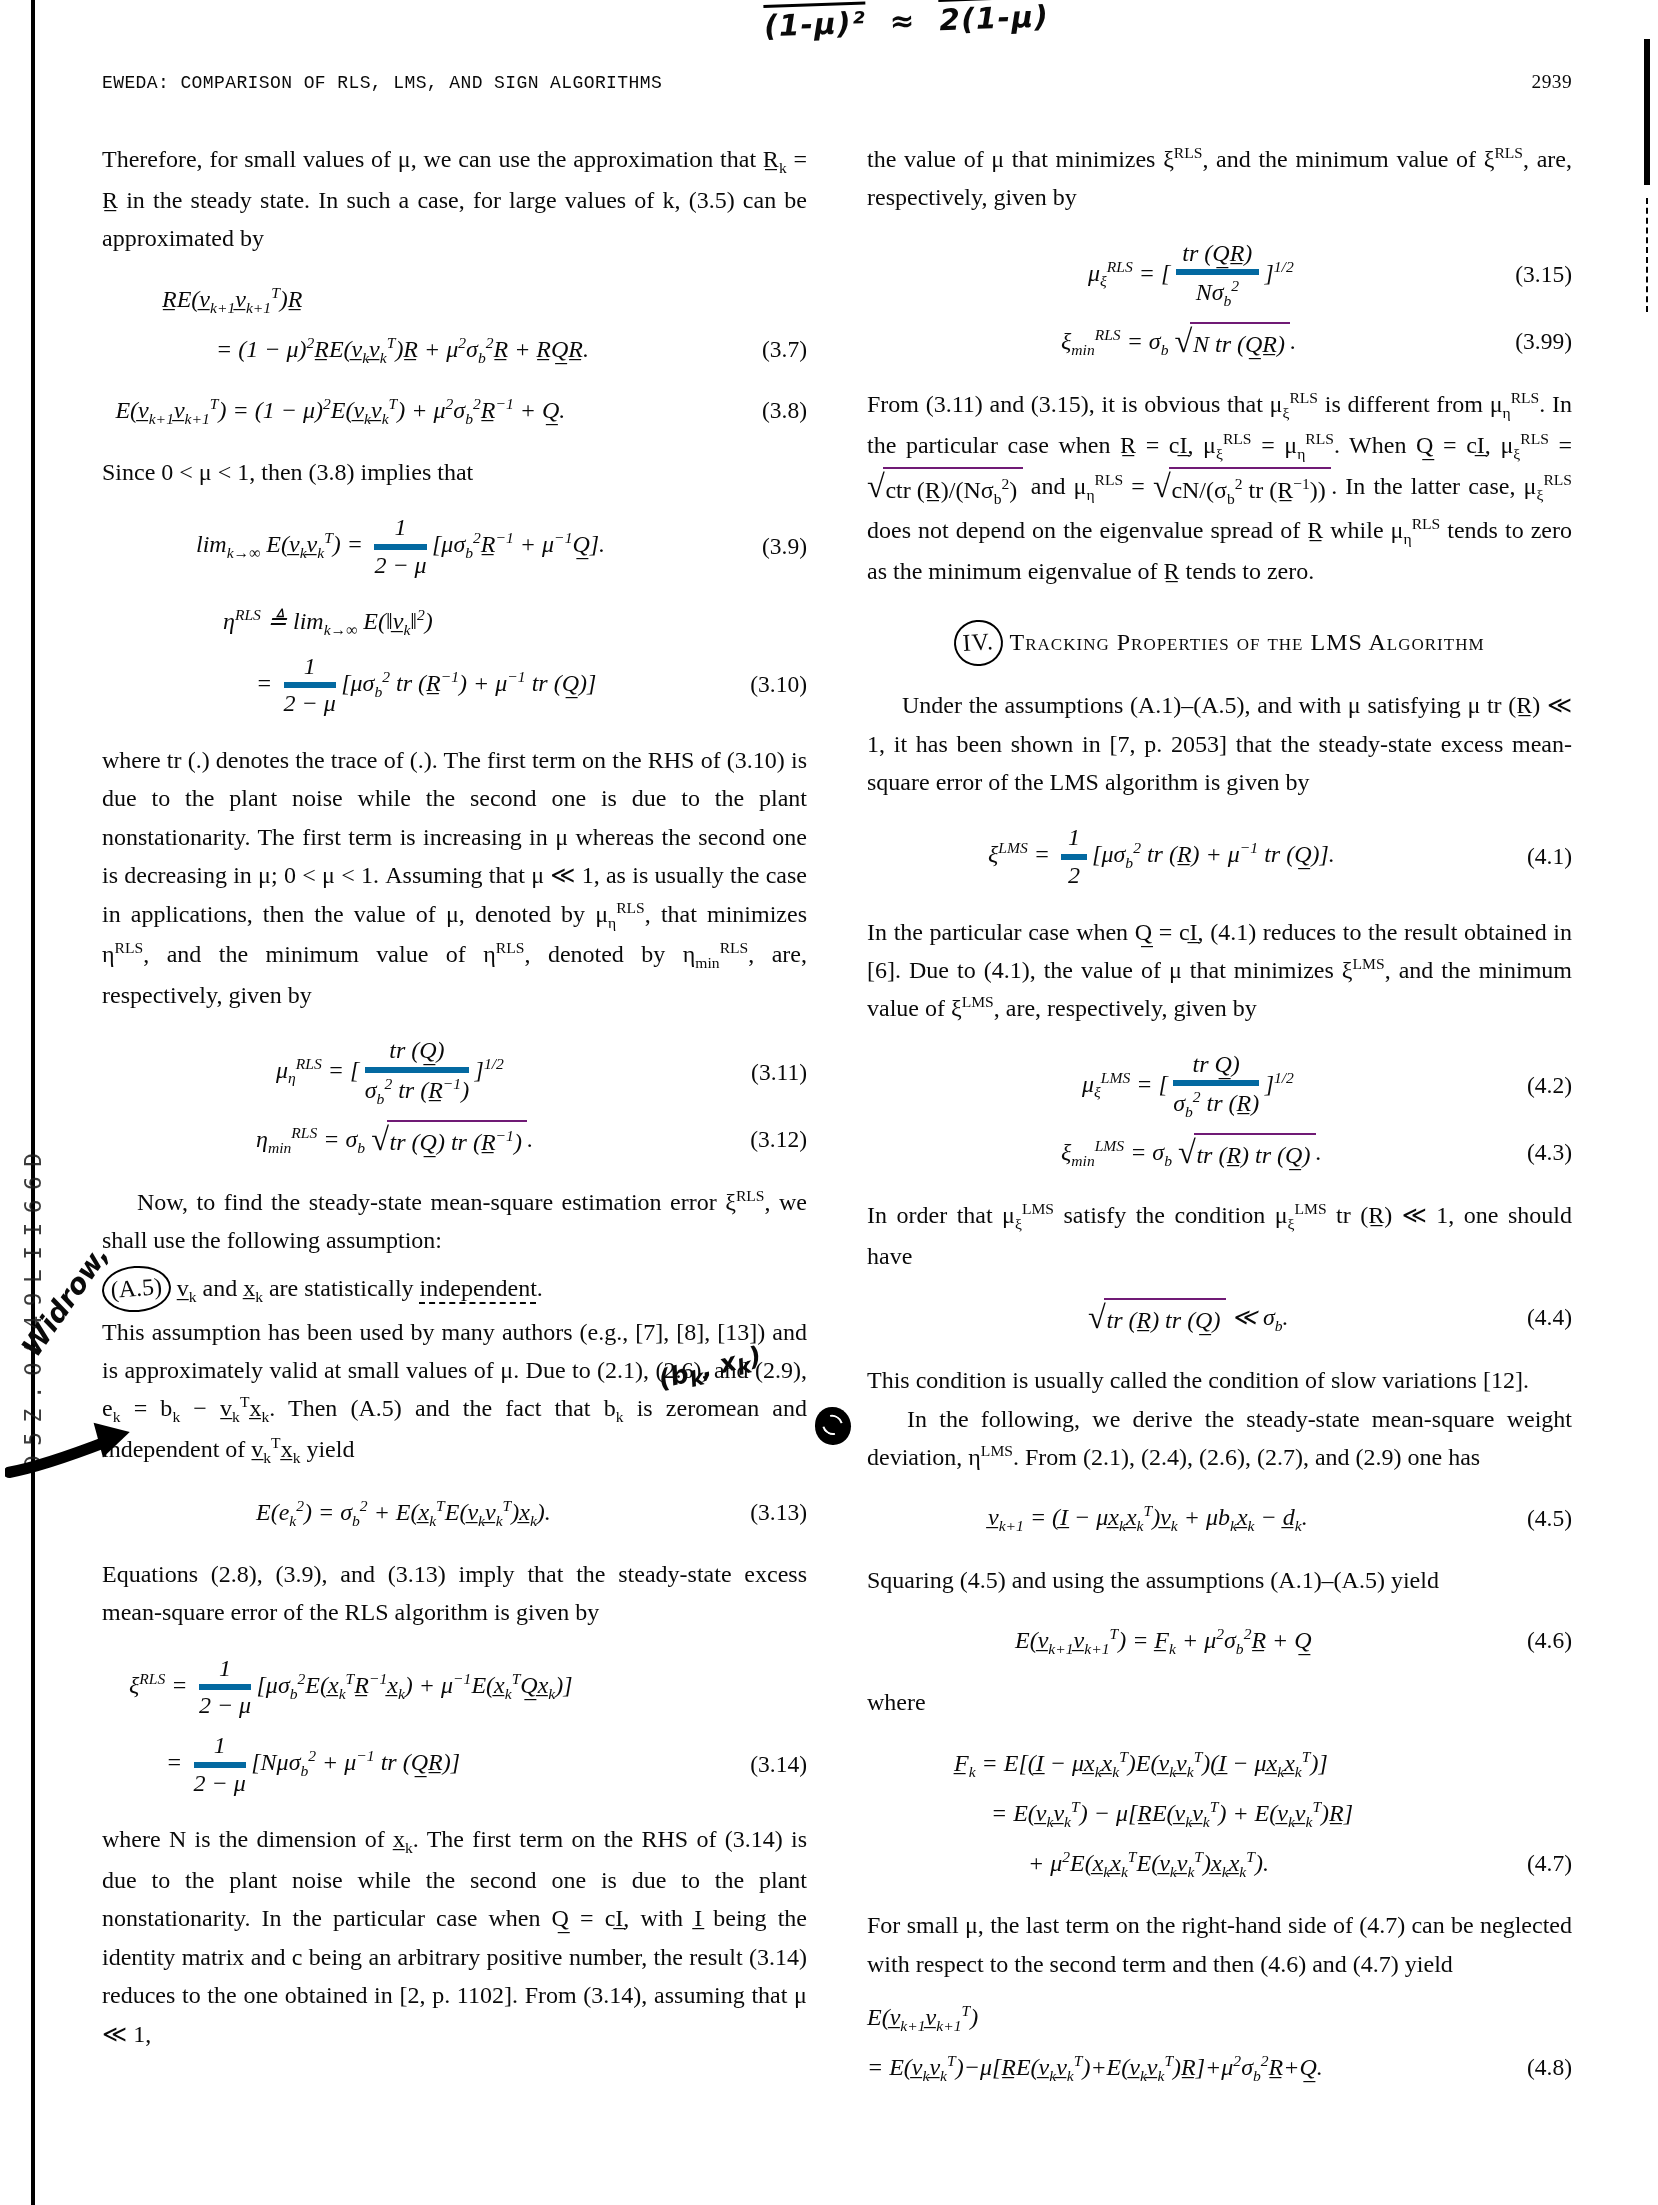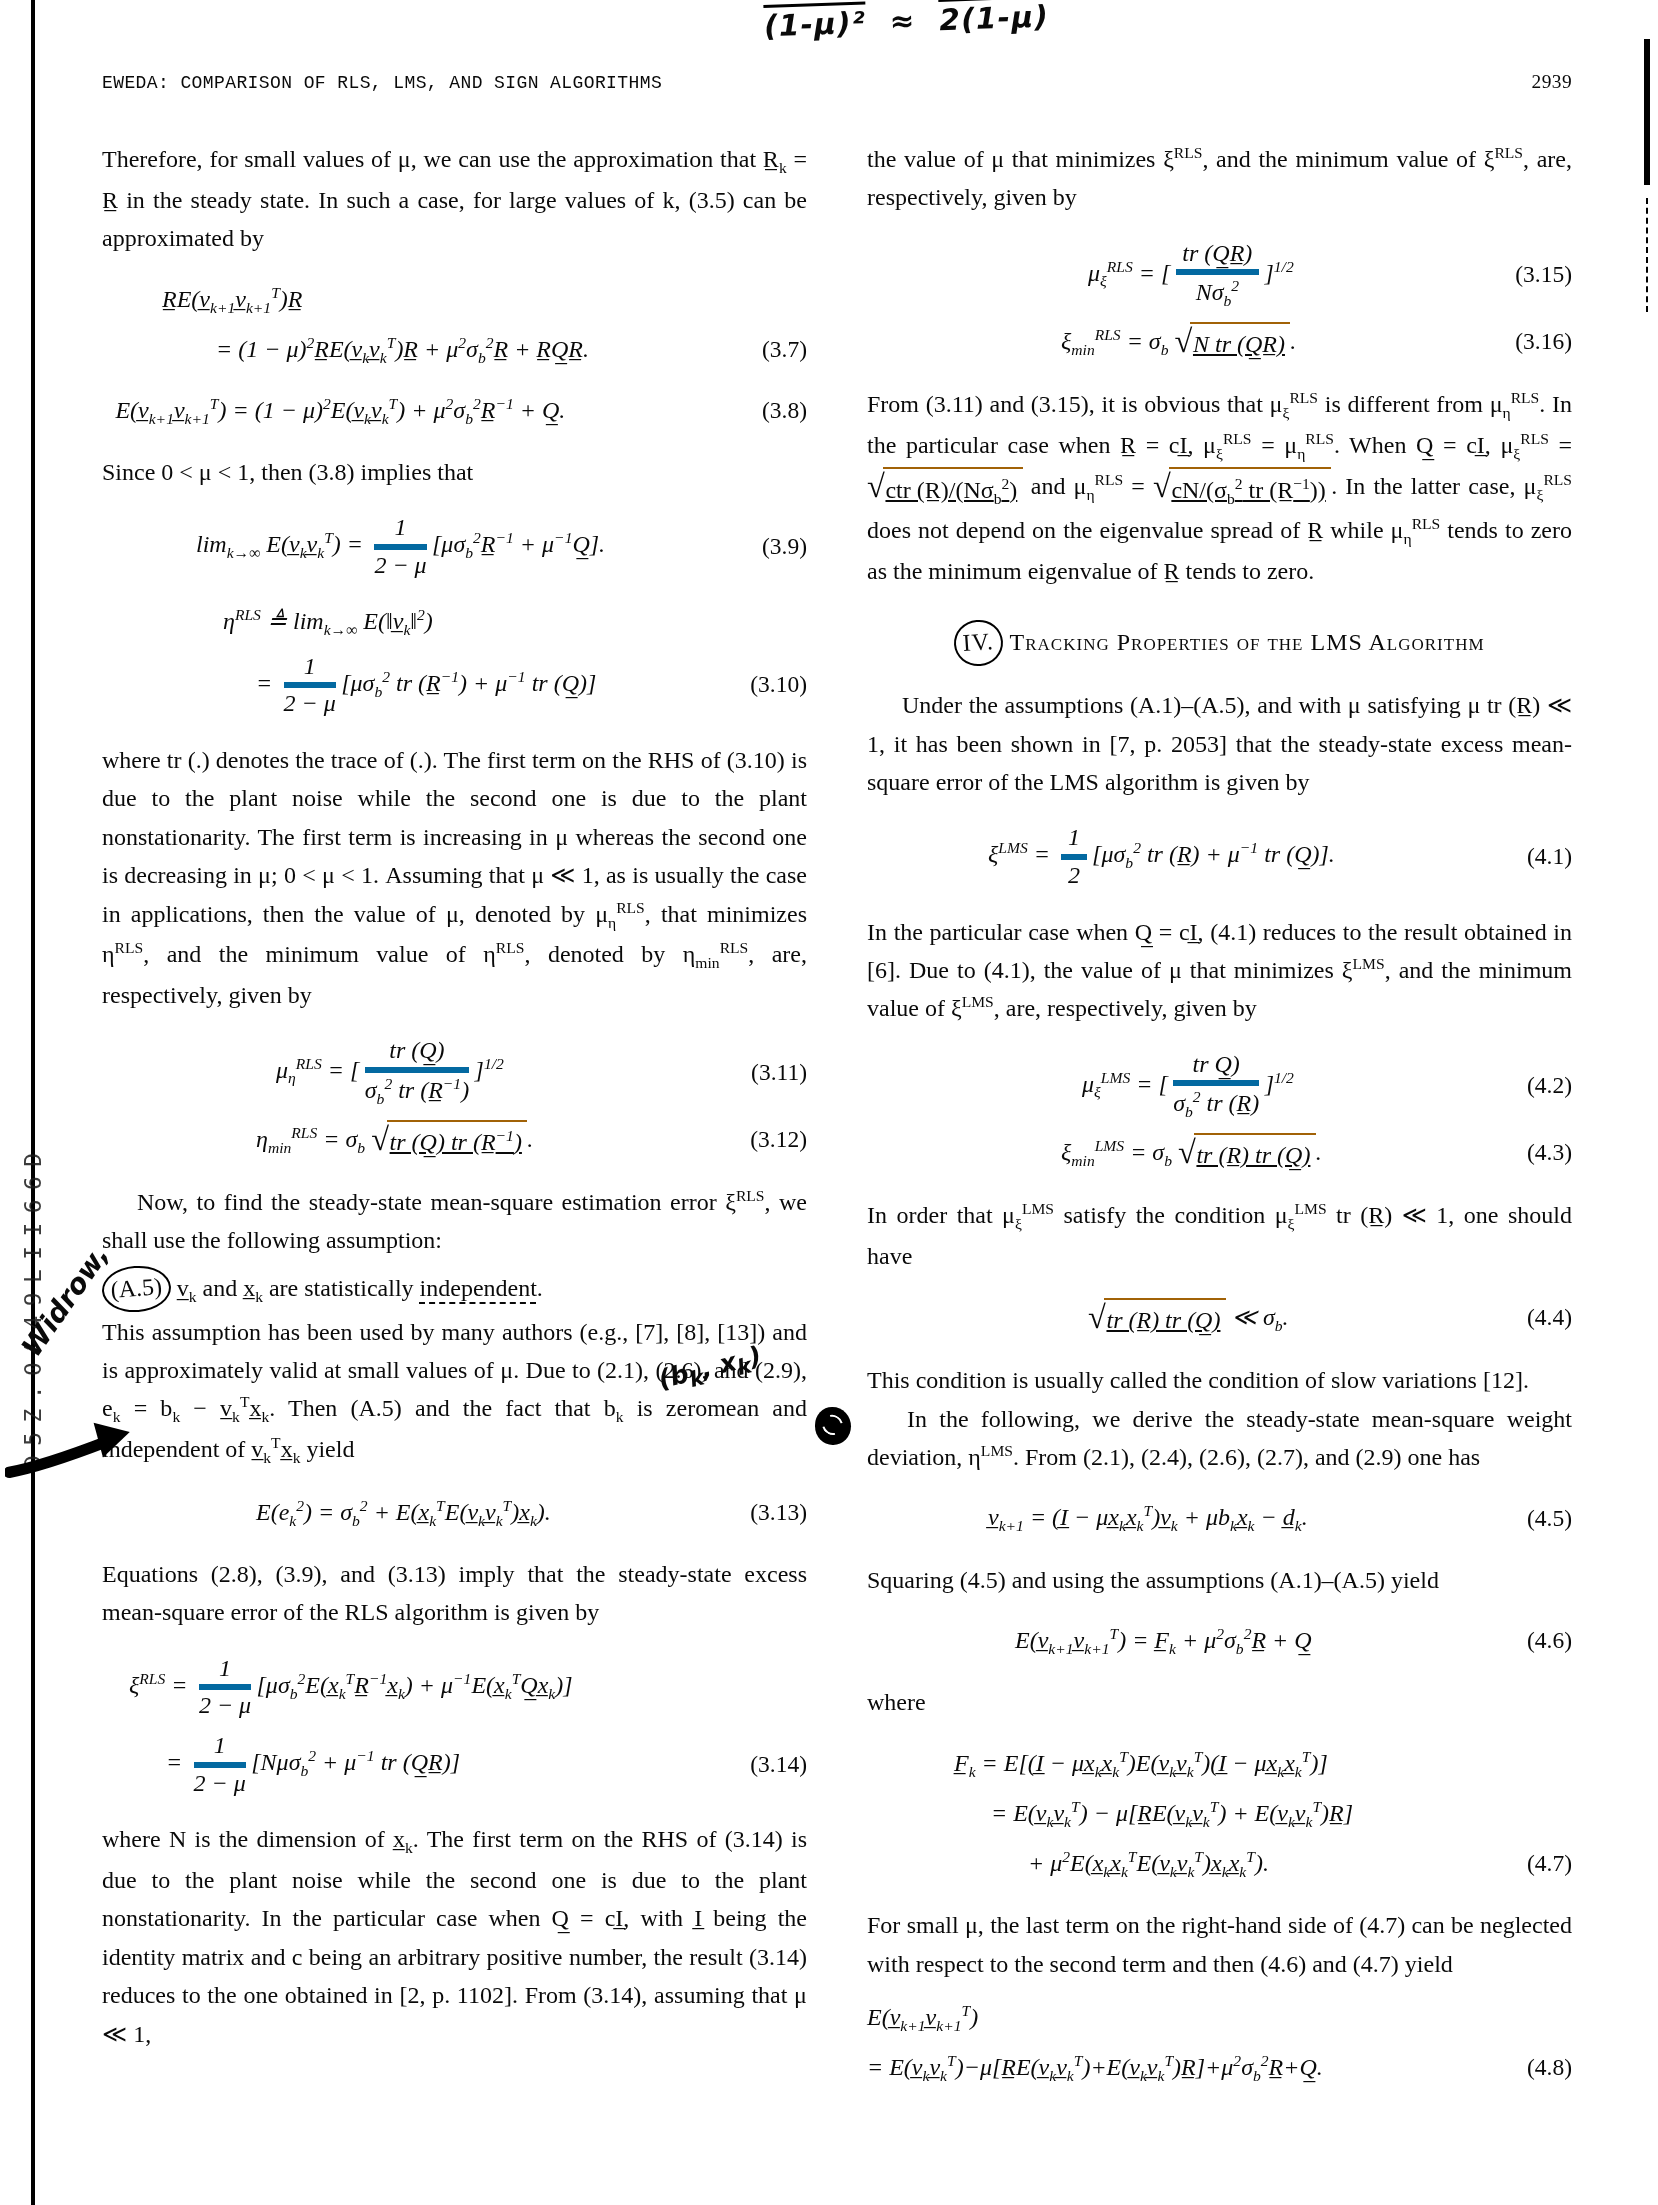--- a/index.html
+++ b/index.html
@@ -33,21 +33,21 @@
   .eq sub, .para sub { font-size:0.65em; }
   .eq sup, .para sup { font-size:0.65em; }
 
   .frac { display:inline-flex; flex-direction:column; vertical-align:middle;
           text-align:center; margin:0 5.4px; }
   .frac .fnum { display:block; border-bottom:6px solid #0369a1; padding:0 6.7px 2px; line-height:1.15;font-family:Liberation Serif, serif; }
   .frac .fden { display:block; padding-top:2px; line-height:1.15; }
 
   .sqrt { display:inline-flex; align-items:flex-start; }
   .sqrt .rad { font-style:normal; font-size:1.35em; line-height:1; transform:translateY(2.7px); margin-right:-2px; }
-  .sqrt .radbody { border-top:2px solid #a16207; padding:2px 5.4px 0 2.7px;text-decoration:underline; }
+  .sqrt .radbody { border-top:2px solid #701a75; padding:2px 5.4px 0 2.7px; }
 
   
   .u-wavy { text-decoration-style:wavy;
             text-decoration-thickness:1.7px; text-underline-offset:6px; }
   .u-dash { text-decoration:underline; text-decoration-style:dashed;
             text-decoration-thickness:1.7px; text-underline-offset:6px; }
   .hw-circle { display:inline-block; border:2.7px solid #000; border-radius:50%;
                padding:1.3px 6.7px 2.7px; transform:rotate(-4deg); }
 
   .section-heading { text-align:center; font-variant:small-caps; letter-spacing:1px;
@@ -223,21 +223,21 @@
                 <span class="fnum">tr (Q̲R̲)</span>
                 <span class="fden">Nσ<sub>b</sub><sup>2</sup></span>
               </span>]<sup>1/2</sup></span>
           <span class="eq-num">(3.15)</span>
         </div>
         <div class="eq-line">
           <span style="padding-left:194px; display:inline-block">ξ<sub>min</sub><sup>RLS</sup> = σ<sub>b</sub> <span class="sqrt">
                 <span class="rad">√</span>
                 <span class="radbody">N tr (Q̲R̲)</span>
               </span>.</span>
-          <span class="eq-num">(3.16)</span>
+          <span class="eq-num">(3.99)</span>
         </div>
       </div>
 
       <p class="para">From (3.11) and (3.15), it is obvious that μ<sub>ξ</sub><sup>RLS</sup> is different from μ<sub>η</sub><sup>RLS</sup>. In the particular case when R̲ = cI̲, μ<sub>ξ</sub><sup>RLS</sup> = μ<sub>η</sub><sup>RLS</sup>. When Q̲ = cI̲, μ<sub>ξ</sub><sup>RLS</sup> = <span class="sqrt">
             <span class="rad">√</span>
             <span class="radbody">ctr (R̲)/(Nσ<sub>b</sub><sup>2</sup>)</span>
           </span> and μ<sub>η</sub><sup>RLS</sup> = <span class="sqrt">
             <span class="rad">√</span>
             <span class="radbody">cN/(σ<sub>b</sub><sup>2</sup> tr (R̲<sup>−1</sup>))</span>
           </span>. In the latter case, μ<sub>ξ</sub><sup>RLS</sup> does not depend on the eigenvalue spread of R̲ while μ<sub>η</sub><sup>RLS</sup> tends to zero as the minimum eigenvalue of R̲ tends to zero.</p>

